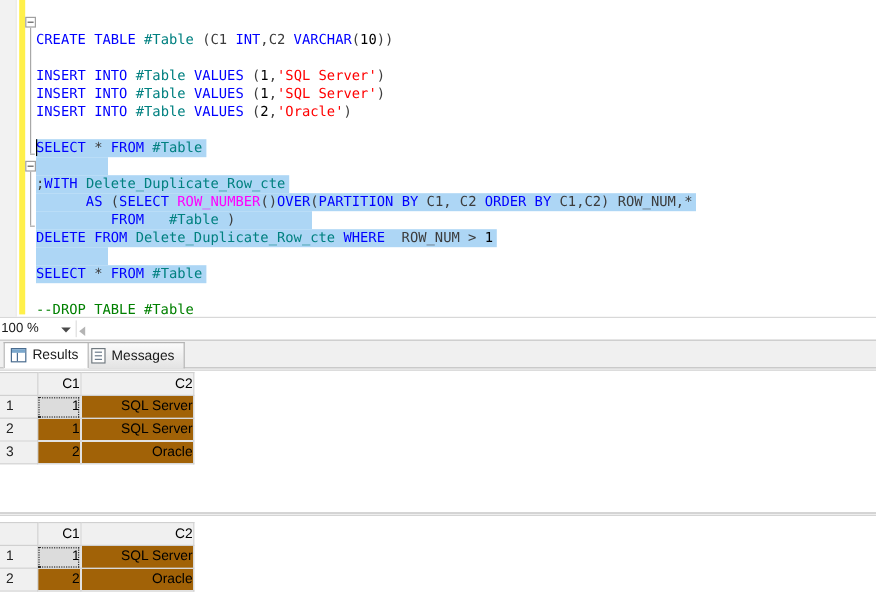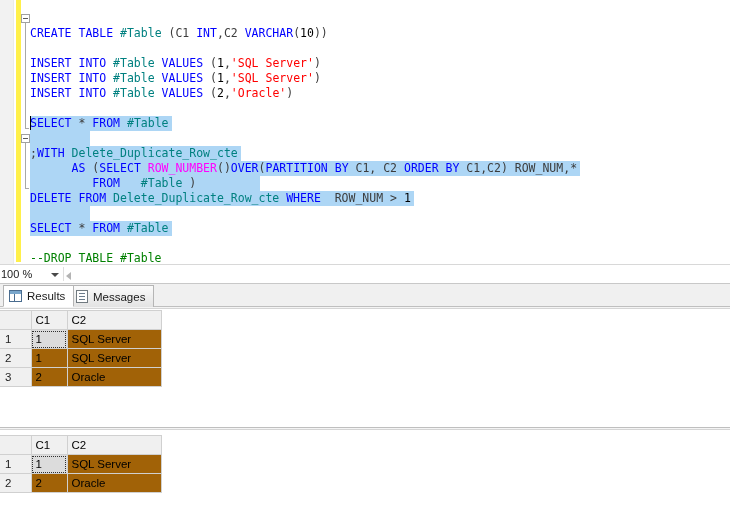--- a/index.html
+++ b/index.html
@@ -266,21 +266,21 @@
     font-size: 11.5px;
     color: #000000;
     table-layout: fixed;
   }
   .rsgrid th, .rsgrid td {
     border: 1px solid #d0d0d0;
     height: 19px;
     padding: 0 0 0 4px;
     box-sizing: border-box;
     font-weight: normal;
-    text-align: left;
+    text-align: right;
     vertical-align: middle;
     overflow: hidden;
     white-space: nowrap;
   }
   .rsgrid th.corner { width: 31px; background: #f0f0f0; border-left: none; }
   .rsgrid th.hdr    { background: #f0f0f0; color: #000000; }
   .rsgrid td.rownum {
     width: 31px;
     background: #f0f0f0;
     text-align: left;

